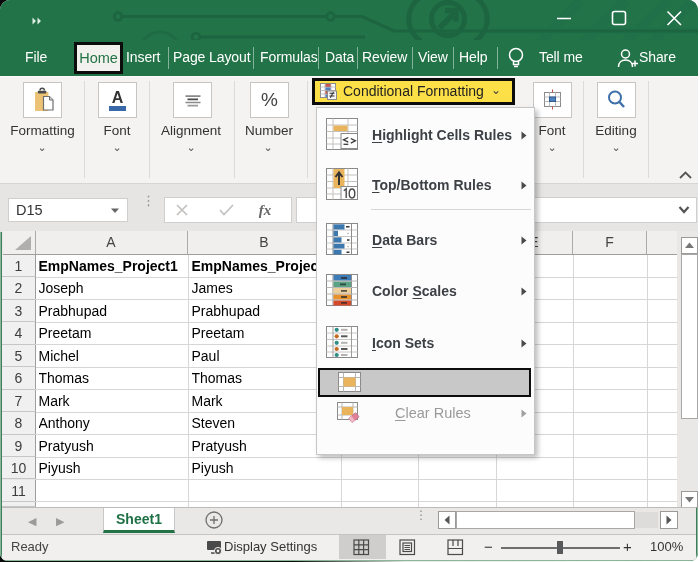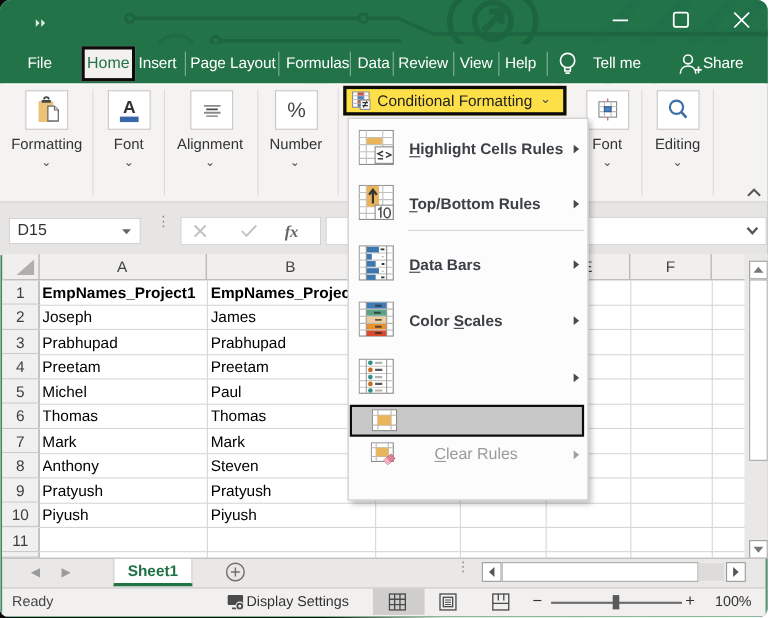--- a/index.html
+++ b/index.html
@@ -432,20 +432,21 @@
             <path d="M15 3.8 h6.5" stroke="#b5b3b1" stroke-width="2"></path>
 <circle cx="10.7" cy="10.3" r="2.1" fill="#c66a1f"></circle>
             <path d="M15 10.3 h6.5" stroke="#5a5a5a" stroke-width="2"></path>
 <circle cx="10.7" cy="16.8" r="2.1" fill="#2e8f86"></circle>
             <path d="M15 16.8 h6.5" stroke="#b5b3b1" stroke-width="2"></path>
 <circle cx="10.7" cy="23" r="2.1" fill="#c66a1f"></circle>
             <path d="M15 23 h6.5" stroke="#5a5a5a" stroke-width="2"></path>
 <circle cx="10.7" cy="29" r="2.1" fill="#2e8f86"></circle>
             <path d="M15 29 h6.5" stroke="#b5b3b1" stroke-width="2"></path>
 </svg></div>
+      <div class="abs" style="left:55px;top:0;line-height:50px;font-size:14px;font-weight:bold;color:#3d4045;"><u>I</u>con Sets</div>
       <svg width="6" height="9" viewBox="0 0 6 9" style="position:absolute;left:204px;top:21px;">
           <path d="M0.5 0.5 L5.5 4.5 L0.5 8.5 Z" fill="#4a4a4a"></path>
         </svg>
     </div>
     <div class="abs" style="left:1px;top:260px;width:209px;height:25px;background:#c8c8c8;border:2.5px solid #0c0c0c;">
       <div class="abs" style="left:18px;top:2px;"><svg width="24" height="21" viewBox="0 0 24 21">
 <rect x="0.5" y="0.5" width="22" height="19" fill="#fff" stroke="#8a8a8a"></rect>
 <path d="M0.5 5.5 H22.5 M0.5 14.5 H22.5 M5.5 0.5 V19.5 M17.5 0.5 V19.5" stroke="#b9b7b5" fill="none"></path>
 <rect x="5.5" y="5.5" width="12" height="9" fill="#eab45c"></rect>
 </svg></div>

